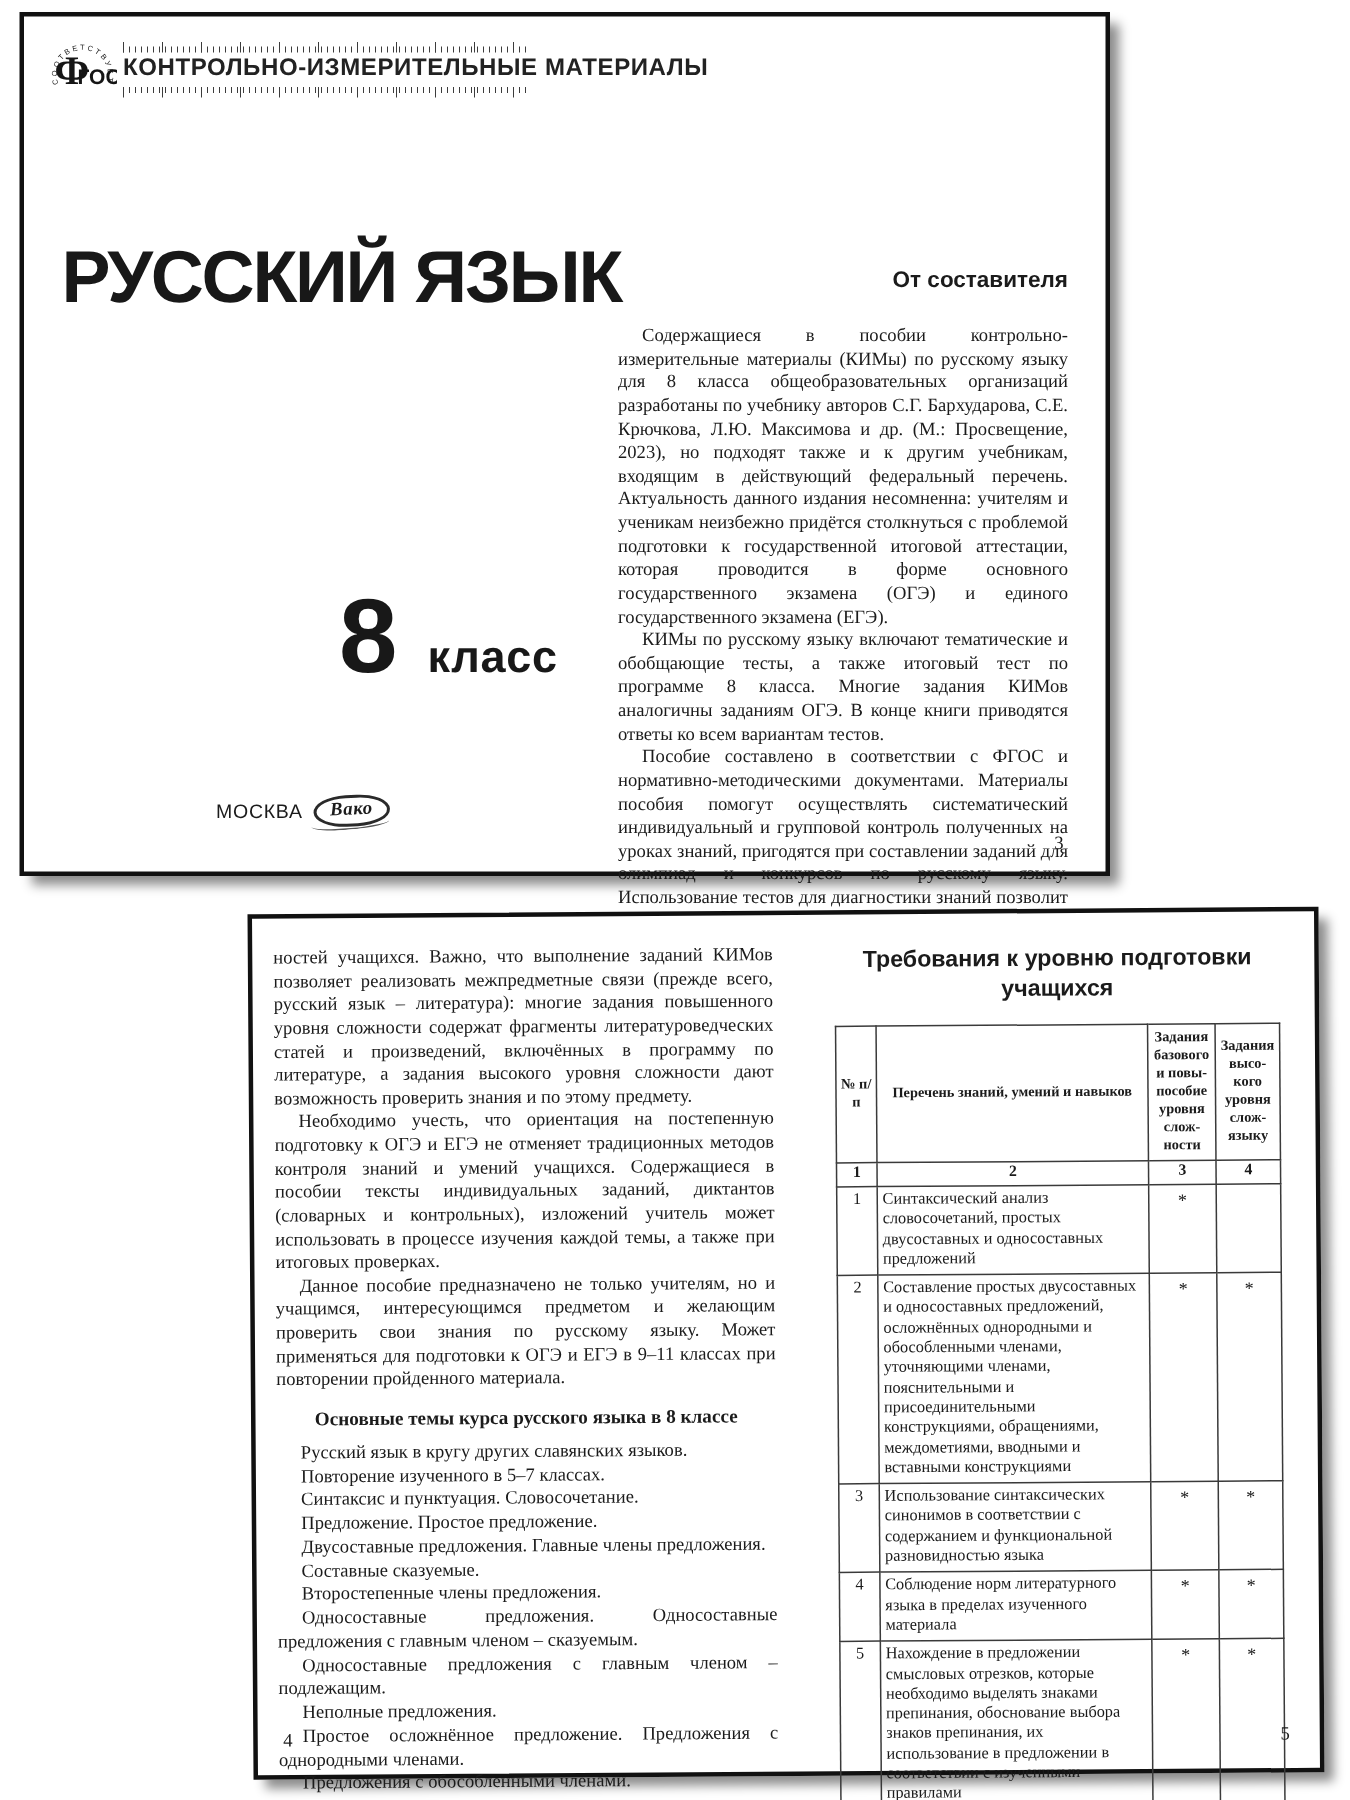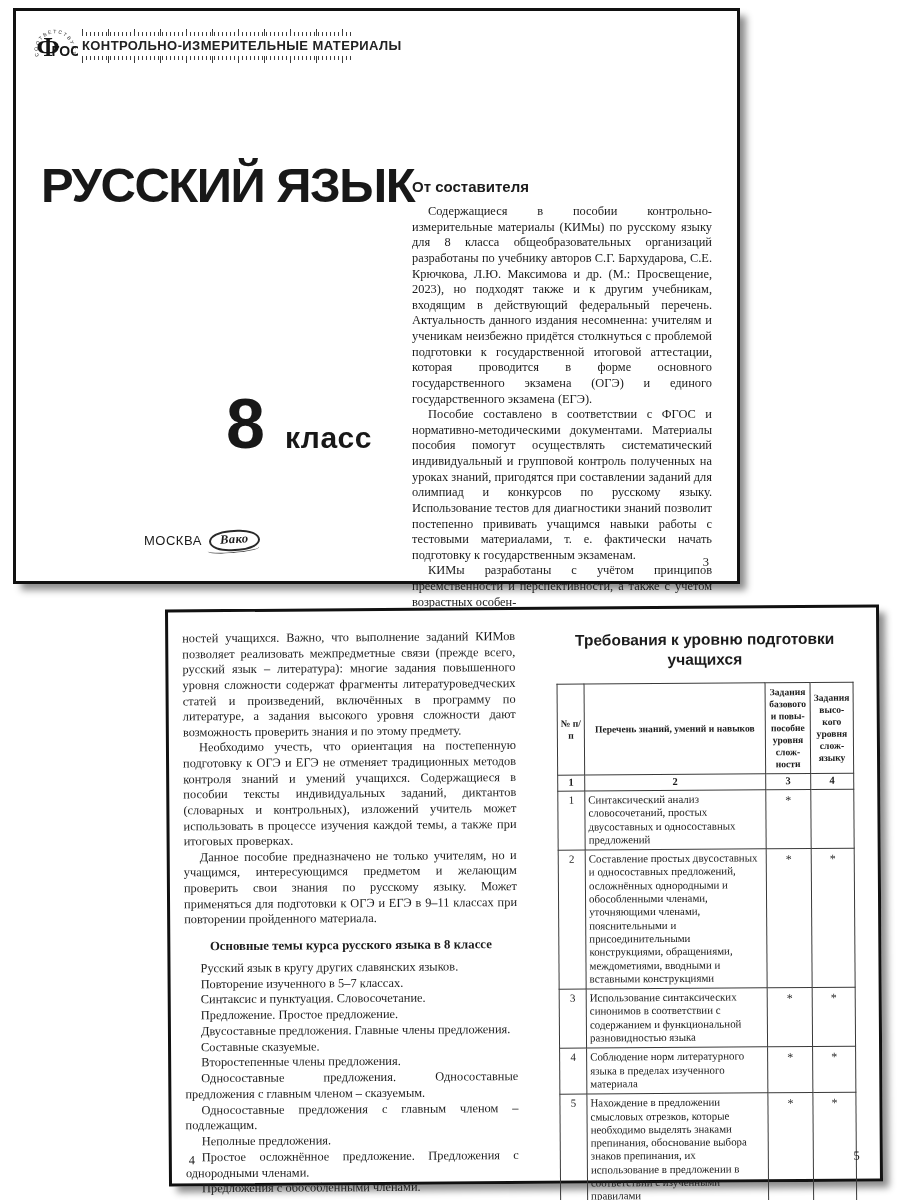--- a/index.html
+++ b/index.html
@@ -21,21 +21,21 @@
   .fgos-badge{width:46px;height:46px;flex:0 0 46px;margin-right:4px;}
   .series{width:272px;}
   .ruler{height:7px;}
   .ruler.top{background:
     repeating-linear-gradient(90deg,#3c3c3c 0 1px,transparent 1px 4px) left bottom/100% 4px no-repeat,
     repeating-linear-gradient(90deg,#3c3c3c 0 1px,transparent 1px 26px) left bottom/100% 7px no-repeat;}
   .ruler.bottom{background:
     repeating-linear-gradient(90deg,#3c3c3c 0 1px,transparent 1px 4px) left top/100% 4px no-repeat,
     repeating-linear-gradient(90deg,#3c3c3c 0 1px,transparent 1px 26px) left top/100% 7px no-repeat;}
   .series-title{
-    font-family:"Liberation Sans",sans-serif;font-weight:bold;font-size:13px;
+    font-family:"Liberation Sans",sans-serif;font-weight:bold;font-size:16px;
     letter-spacing:.4px;padding:2px 0 3px;white-space:nowrap;color:#222;
   }
   
   .main-title{
     position:absolute;left:25px;top:146px;
     font-family:"Liberation Sans",sans-serif;font-weight:bold;
     font-size:49px;letter-spacing:-1.5px;color:#181818;white-space:nowrap;
   }
   .grade{position:absolute;left:210px;top:378px;display:flex;align-items:baseline;
     font-family:"Liberation Sans",sans-serif;font-weight:bold;color:#181818;}
@@ -47,22 +47,22 @@
     display:inline-block;margin-left:7px;padding:0 9px 2px;
     border:2px solid #2a2a2a;border-radius:50% / 58%;
     font-family:"Liberation Serif",serif;font-style:italic;font-weight:bold;font-size:12.5px;
     transform:rotate(-3deg);position:relative;
   }
   .vako-oval::after{content:"";position:absolute;left:-4px;bottom:-4px;width:112%;height:7px;
     border-bottom:1.5px solid #555;border-radius:50%;transform:rotate(-2deg);}
   
   .cover-col{position:absolute;left:396px;top:167px;width:300px;}
   .section-title{
-    text-align:left;font-family:"Liberation Sans",sans-serif;font-weight:bold;
-    font-size:15px;margin:0 0 9px;
+    text-align:right;font-family:"Liberation Sans",sans-serif;font-weight:bold;
+    font-size:15px;margin:0 0 21px;
   }
   .body-par p{font-size:12.4px;line-height:1.26;text-align:justify;text-indent:16px;margin:0;}
   .pgnum{position:absolute;font-size:12.5px;}
   .pg3{right:28px;bottom:11px;}
   
   .leftpage{position:absolute;left:14px;top:19px;width:333px;}
   .leftpage .body-par p.cont{text-indent:0;}
   .topics-heading{
     text-align:center;font-weight:bold;font-size:12.8px;margin:11px 0 7px;
   }
@@ -115,20 +115,21 @@
 
   <div class="imprint">
     <span>МОСКВА</span>
     <span class="vako-oval">Вако</span>
   </div>
 
   <div class="cover-col">
     <div class="section-title">От составителя</div>
     <div class="body-par">
         <p>Содержащиеся в пособии контрольно-измерительные материалы (КИМы) по русскому языку для 8 класса общеобразовательных организаций разработаны по учебнику авторов С.Г. Бархударова, С.Е. Крючкова, Л.Ю. Максимова и др. (М.: Просвещение, 2023), но подходят также и к другим учебникам, входящим в действующий федеральный перечень. Актуальность данного издания несомненна: учителям и ученикам неизбежно придётся столкнуться с проблемой подготовки к государственной итоговой аттестации, которая проводится в форме основного государственного экзамена (ОГЭ) и единого государственного экзамена (ЕГЭ).</p>
+        <p>КИМы по русскому языку включают тематические и обобщающие тесты, а также итоговый тест по программе 8 класса. Многие задания КИМов аналогичны заданиям ОГЭ. В конце книги приводятся ответы ко всем вариантам тестов.</p>
         <p>Пособие составлено в соответствии с ФГОС и нормативно-методическими документами. Материалы пособия помогут осуществлять систематический индивидуальный и групповой контроль полученных на уроках знаний, пригодятся при составлении заданий для олимпиад и конкурсов по русскому языку. Использование тестов для диагностики знаний позволит постепенно прививать учащимся навыки работы с тестовыми материалами, т. е. фактически начать подготовку к государственным экзаменам.</p>
         <p>КИМы разработаны с учётом принципов преемственности и перспективности, а также с учётом возрастных особен-</p>
       </div>
   </div>
 
   <div class="pgnum pg3">3</div>
 </div>
 
 <div class="sheet spread">
 

